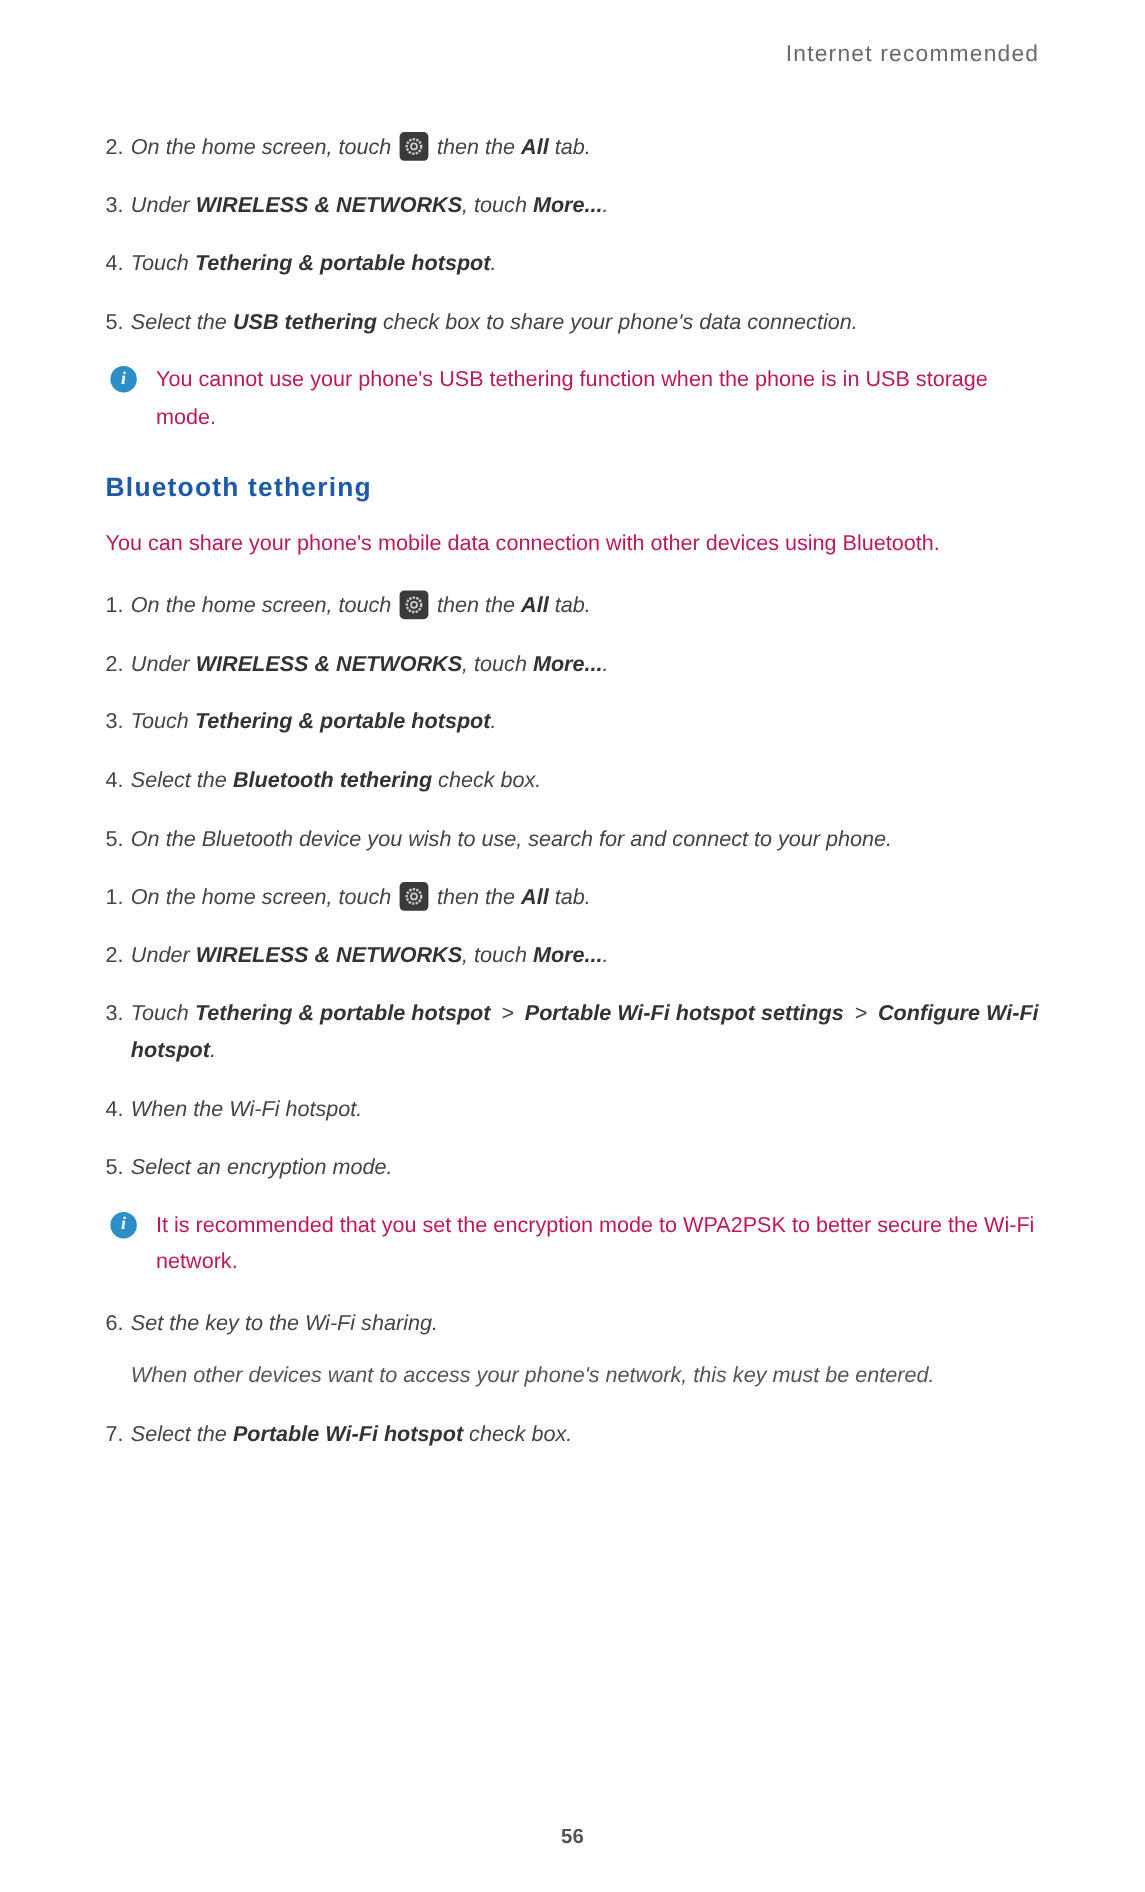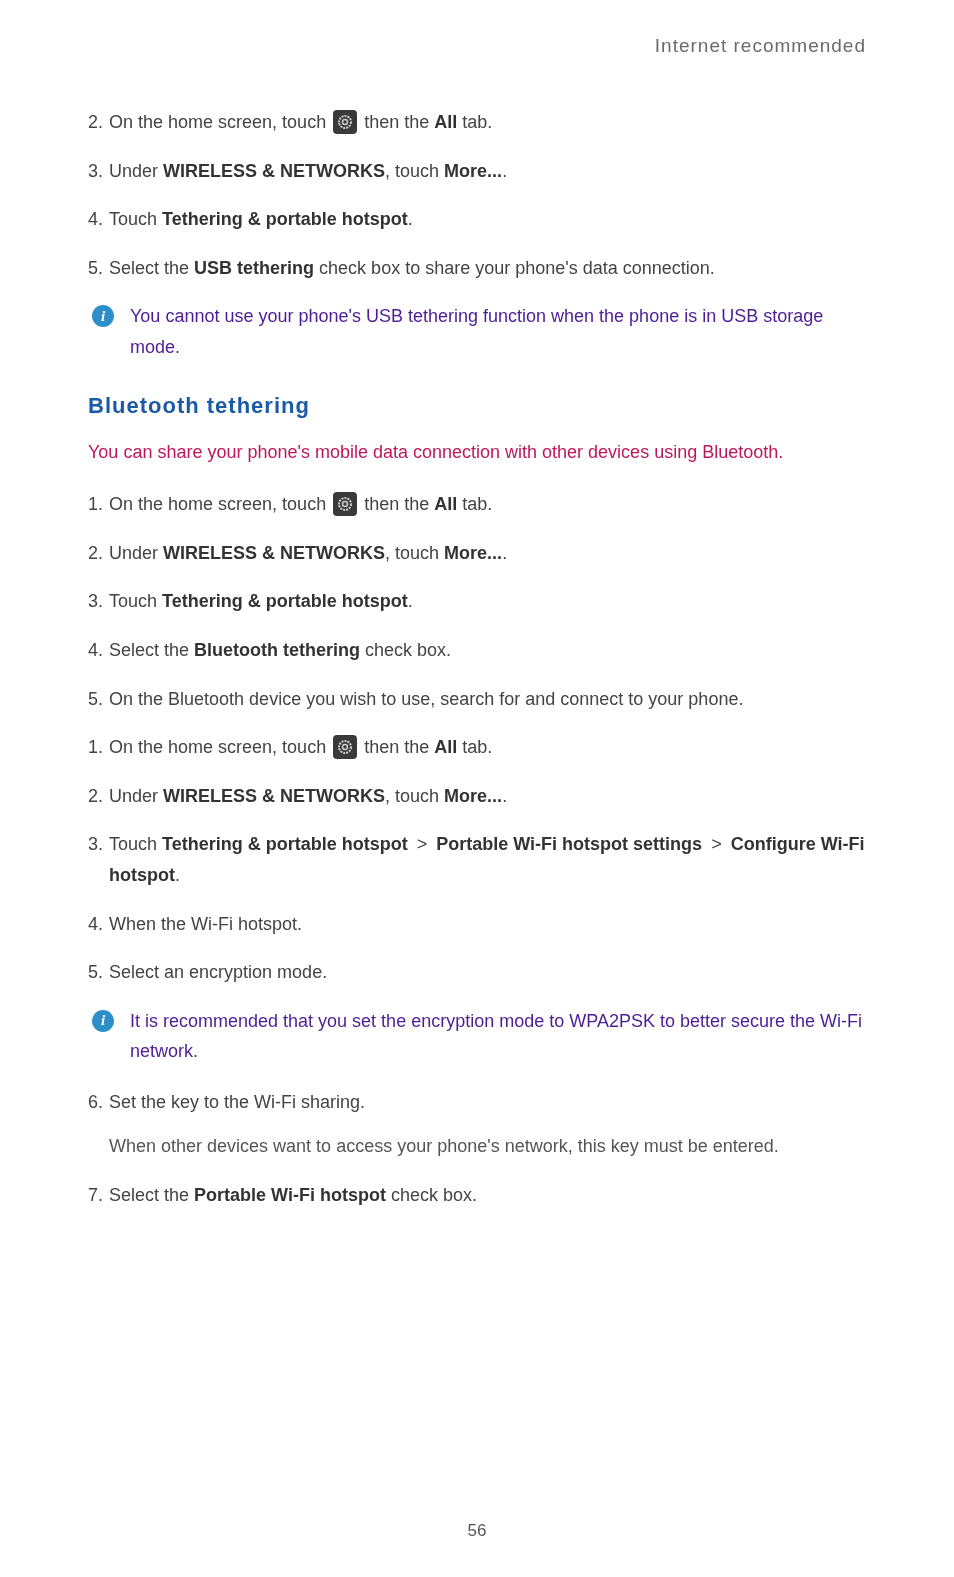--- a/index.html
+++ b/index.html
@@ -33,20 +33,21 @@
     color: #444;
     display: flex;
   }
   .step .num {
     flex: 0 0 auto;
     margin-right: 6px;
     color: #444;
   }
   .step .txt {
     flex: 1 1 auto;
+    font-style: italic;
   }
   .bold {
     font-weight: 700;
     color: #333;
   }
   .gt {
     margin: 0 4px;
     color: #444;
   }
   .settings-icon {
@@ -84,21 +85,21 @@
     font-weight: bold;
     font-size: 15px;
     margin-top: 4px;
     margin-right: 16px;
     margin-left: 4px;
   }
   .info-text {
     flex: 1 1 auto;
     font-size: 18px;
     line-height: 1.7;
-    color: #4c1d95;
+    color: #be185d;
   }
   .section-heading {
     color: #1a5aa8;
     font-size: 22px;
     font-weight: 700;
     margin-top: 30px;
     margin-bottom: 18px;
     letter-spacing: 1px;
   }
   .section-intro {
@@ -115,20 +116,21 @@
     color: #555;
   }
   .page-number {
     position: absolute;
     bottom: 36px;
     left: 0;
     right: 0;
     text-align: center;
     font-size: 17px;
     color: #555;
+    font-weight: bold;
   }
 </style>
 </head>
 <body>
 
 <div class="page">
   <div class="header-title">Internet recommended</div>
 
   <div class="step">
     <span class="num">2.</span>

